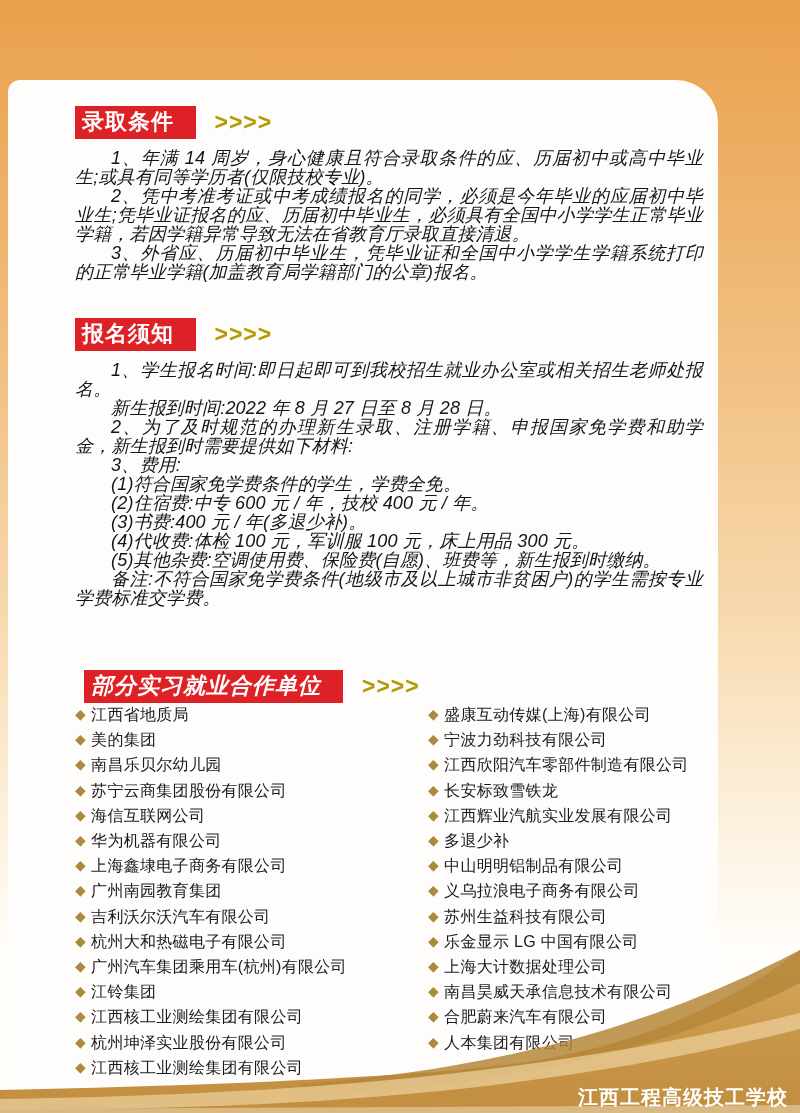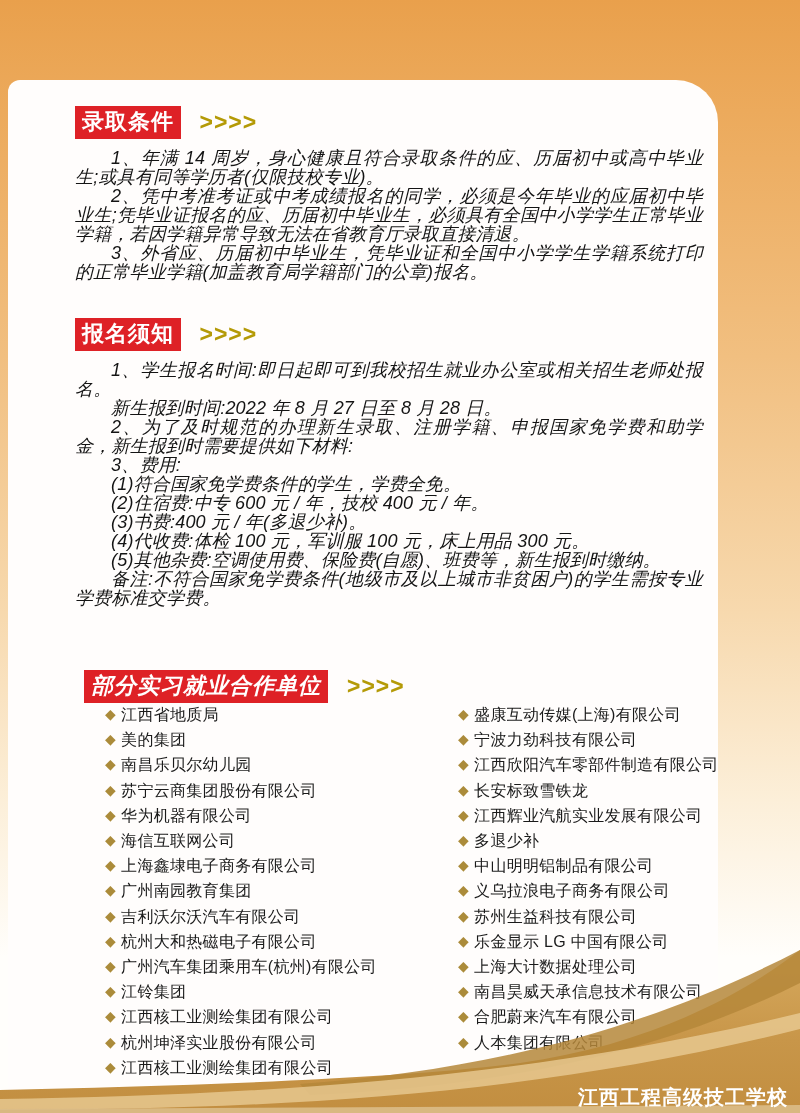--- a/index.html
+++ b/index.html
@@ -12,21 +12,21 @@
     position:absolute;left:8px;top:80px;width:710px;height:1012px;
     background:#fffdfc;border-radius:12px 42px 0 0;
   }
   .sec{position:absolute;left:75px;width:628px;color:#141414;}
   #sec1{top:106px;}
   #sec2{top:318px;}
   #sec3-head{position:absolute;left:84px;top:670px;font-style:italic;}
   .sec-head{margin-bottom:10px;}
   .badge{
     display:inline-block;background:#de2126;color:#ffffff;
-    font-size:22px;font-weight:bold;line-height:1.25;padding:2px 7px 3px 7px;
+    font-size:22px;font-weight:bold;line-height:1.25;padding:2px 22px 3px 7px;
     letter-spacing:1px;
   }
   .chevrons{
     color:#b49a06;font-weight:bold;font-size:23px;margin-left:14px;
     letter-spacing:1px;vertical-align:-1px;
   }
   .sec p{
     margin:0;font-size:18px;line-height:19px;text-indent:2em;
     text-align:justify;letter-spacing:0.2px;font-style:italic;
   }
@@ -34,21 +34,20 @@
     position:absolute;left:75px;top:702px;width:640px;display:flex;
   }
   ul.company-list{
     list-style:none;margin:0;padding:0;
   }
   ul.company-list.left{width:353px;}
   ul.company-list.right{width:287px;}
   .company-item{
     font-size:16px;line-height:24.2px;color:#1a1a1a;white-space:nowrap;
     letter-spacing:0.3px;
-    margin-left:30px;
   }
   .diamond{
     color:#ab8b3a;font-size:14px;margin-right:5px;vertical-align:1px;
   }
   .swoosh{position:absolute;left:0;bottom:0;width:800px;height:200px;display:block;}
   .school{
     position:absolute;right:12px;top:1084px;color:#ffffff;
     font-size:20px;letter-spacing:1px;font-weight:bold;
   }
 </style>
@@ -90,22 +89,22 @@
     <span class="badge">部分实习就业合作单位</span>
     <span class="chevrons">&gt;&gt;&gt;&gt;</span>
   </div>
 
   <div class="lists">
     <ul class="company-list left">
         <li class="company-item"><span class="diamond">◆</span><span>江西省地质局</span></li>
         <li class="company-item"><span class="diamond">◆</span><span>美的集团</span></li>
         <li class="company-item"><span class="diamond">◆</span><span>南昌乐贝尔幼儿园</span></li>
         <li class="company-item"><span class="diamond">◆</span><span>苏宁云商集团股份有限公司</span></li>
+        <li class="company-item"><span class="diamond">◆</span><span>海信互联网公司</span></li>
         <li class="company-item"><span class="diamond">◆</span><span>华为机器有限公司</span></li>
-        <li class="company-item"><span class="diamond">◆</span><span>海信互联网公司</span></li>
         <li class="company-item"><span class="diamond">◆</span><span>上海鑫埭电子商务有限公司</span></li>
         <li class="company-item"><span class="diamond">◆</span><span>广州南园教育集团</span></li>
         <li class="company-item"><span class="diamond">◆</span><span>吉利沃尔沃汽车有限公司</span></li>
         <li class="company-item"><span class="diamond">◆</span><span>杭州大和热磁电子有限公司</span></li>
         <li class="company-item"><span class="diamond">◆</span><span>广州汽车集团乘用车(杭州)有限公司</span></li>
         <li class="company-item"><span class="diamond">◆</span><span>江铃集团</span></li>
         <li class="company-item"><span class="diamond">◆</span><span>江西核工业测绘集团有限公司</span></li>
         <li class="company-item"><span class="diamond">◆</span><span>杭州坤泽实业股份有限公司</span></li>
         <li class="company-item"><span class="diamond">◆</span><span>江西核工业测绘集团有限公司</span></li>
       </ul>

